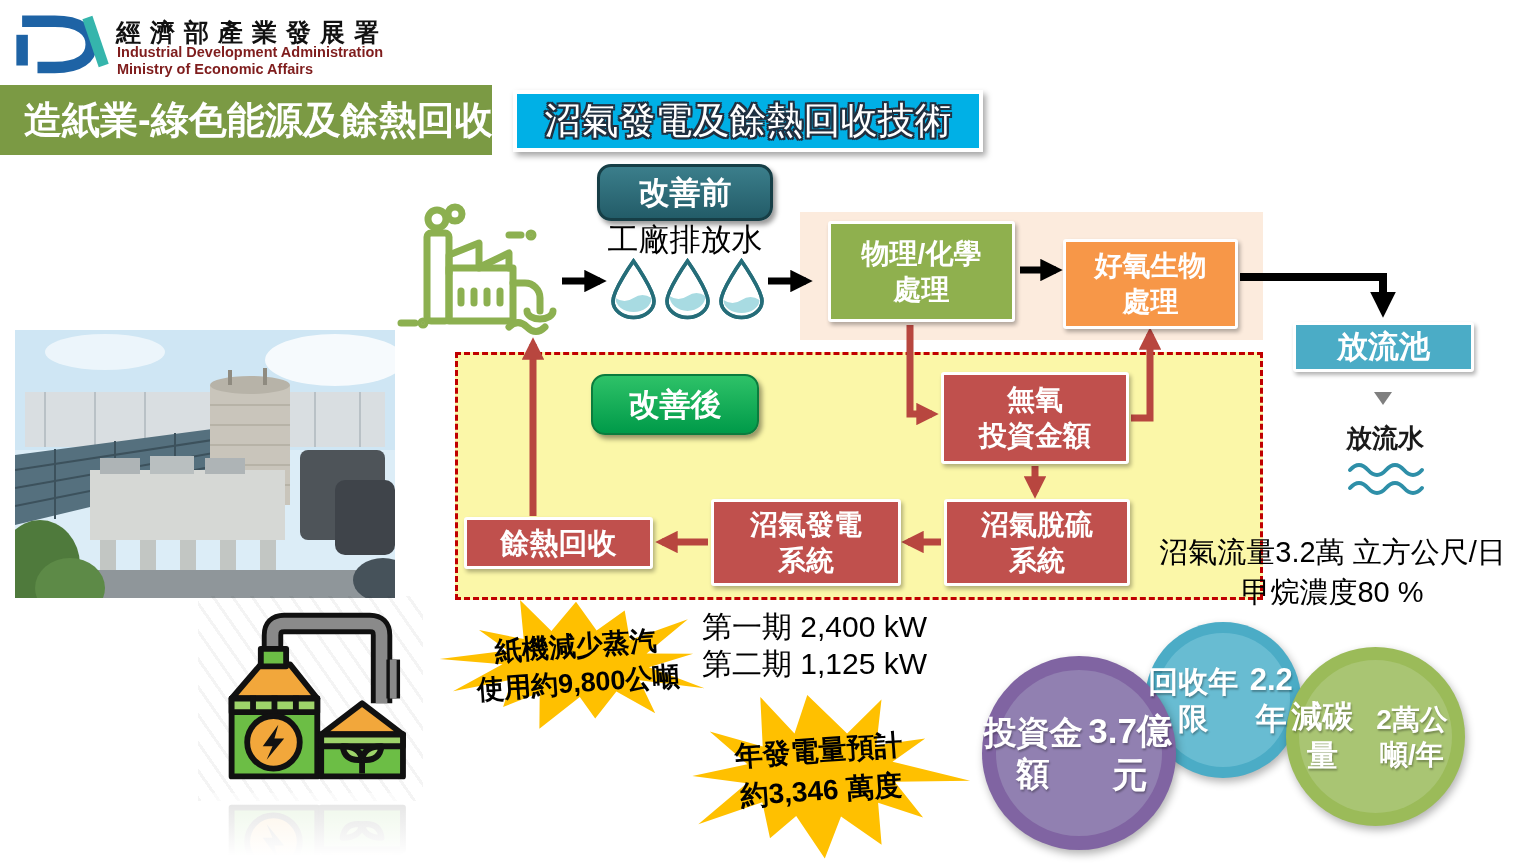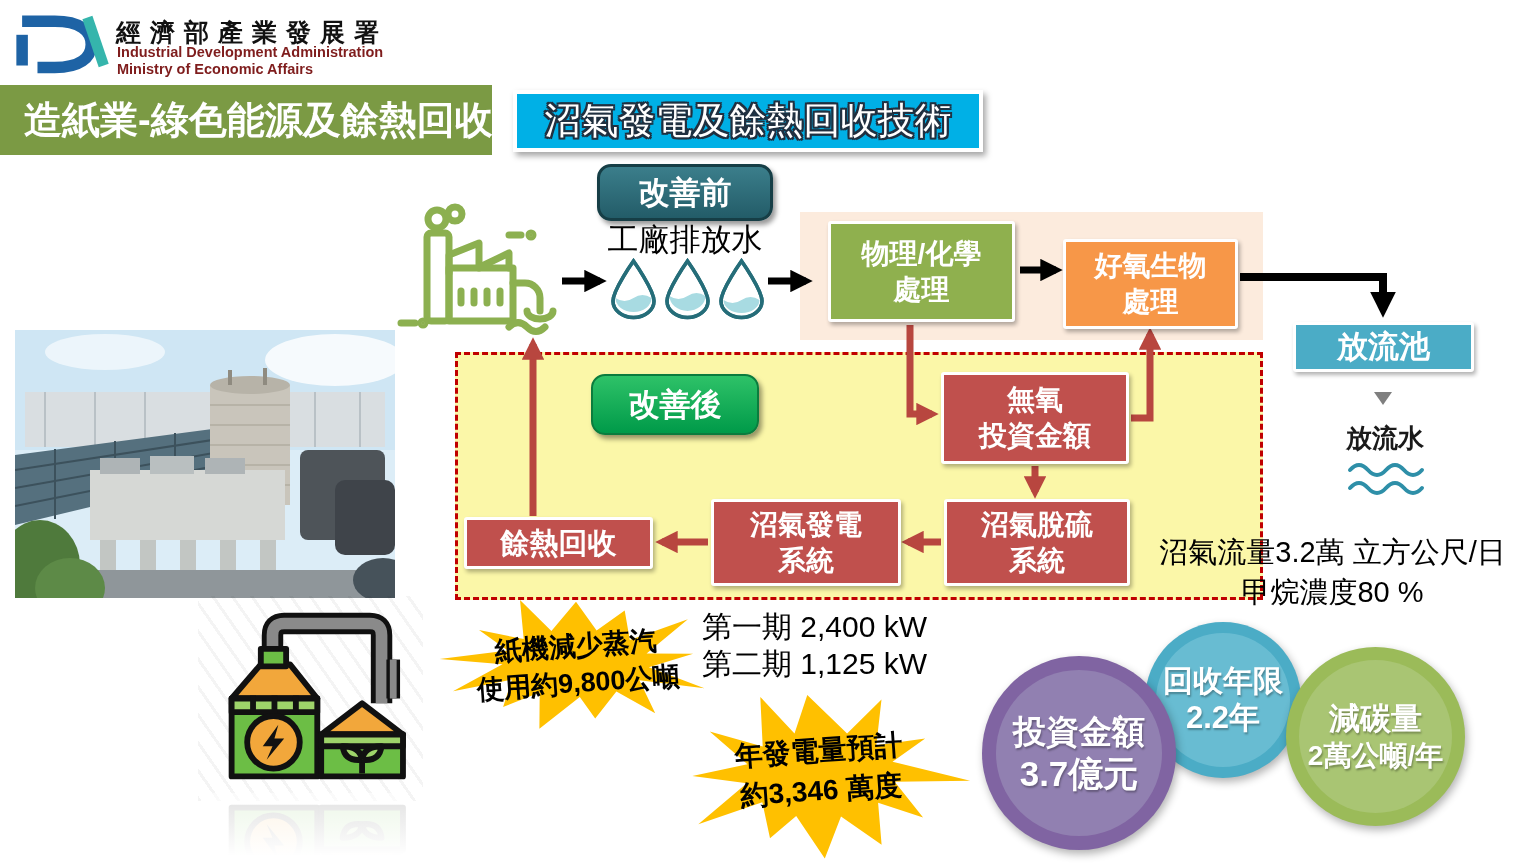--- a/index.html
+++ b/index.html
@@ -44,21 +44,21 @@
   .panel-yellow{left:455px;top:352px;width:808px;height:248px;background:var(--panel-yellow);
     border:3px dashed var(--dashed-red);box-sizing:border-box;}
 
   
   .lbl{font-weight:500;color:#000;text-align:center;}
   .note{font-size:29px;line-height:40px;margin-top:30px;}
   .phase{font-size:30px;line-height:37px;font-weight:500;white-space:nowrap;}
 
   
   .circle{border-radius:50%;box-shadow:2px 4px 8px rgba(0,0,0,.3);
-    display:flex;flex-direction:column;align-items:center;justify-content:center;
+    display:flex;align-items:center;justify-content:center;
     color:#fff;font-weight:bold;text-align:center;text-shadow:1px 2px 2px rgba(0,0,0,.3);}
   .circle .inner{position:absolute;inset:7%;border-radius:50%;z-index:0;}
   .circle span{position:relative;z-index:1;line-height:1.25;}
   .c-purple{background:var(--circle-purple);}  .c-purple .inner{background:#9180b1;}
   .c-blue{background:var(--circle-blue);}      .c-blue .inner{background:#68bcd2;}
   .c-green{background:var(--circle-green);}    .c-green .inner{background:#a9c573;}
 
   
   .burst-text{display:flex;flex-direction:column;align-items:center;justify-content:center;
     font-weight:bold;color:#000;text-align:center;white-space:nowrap;}

